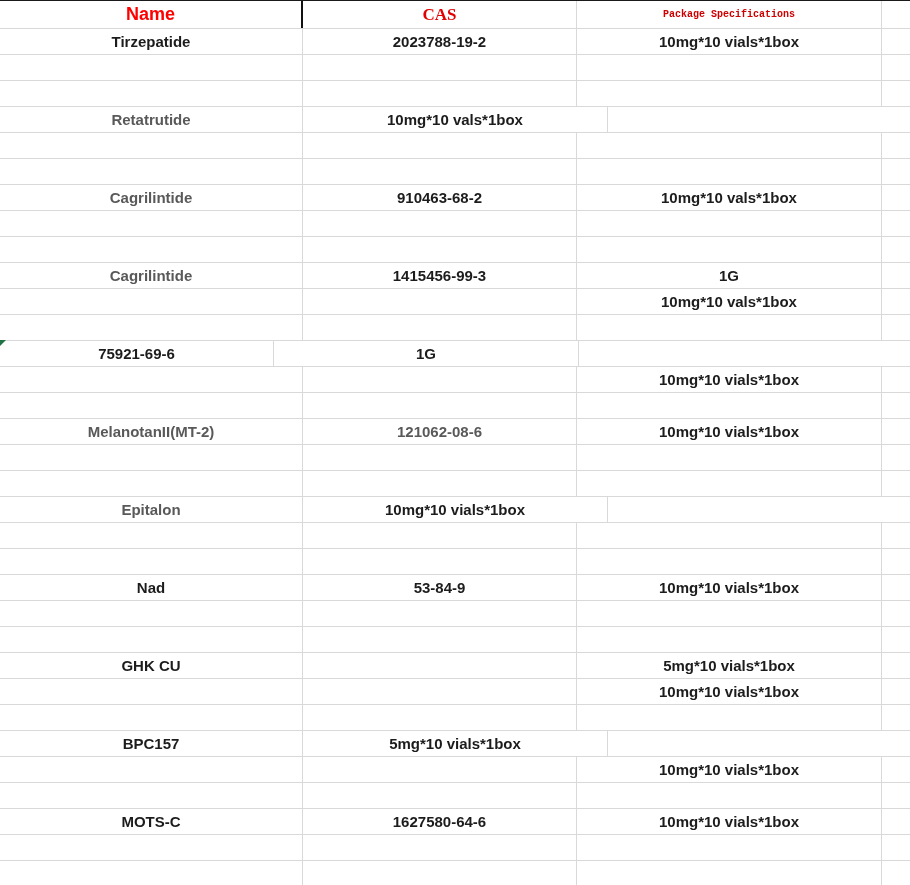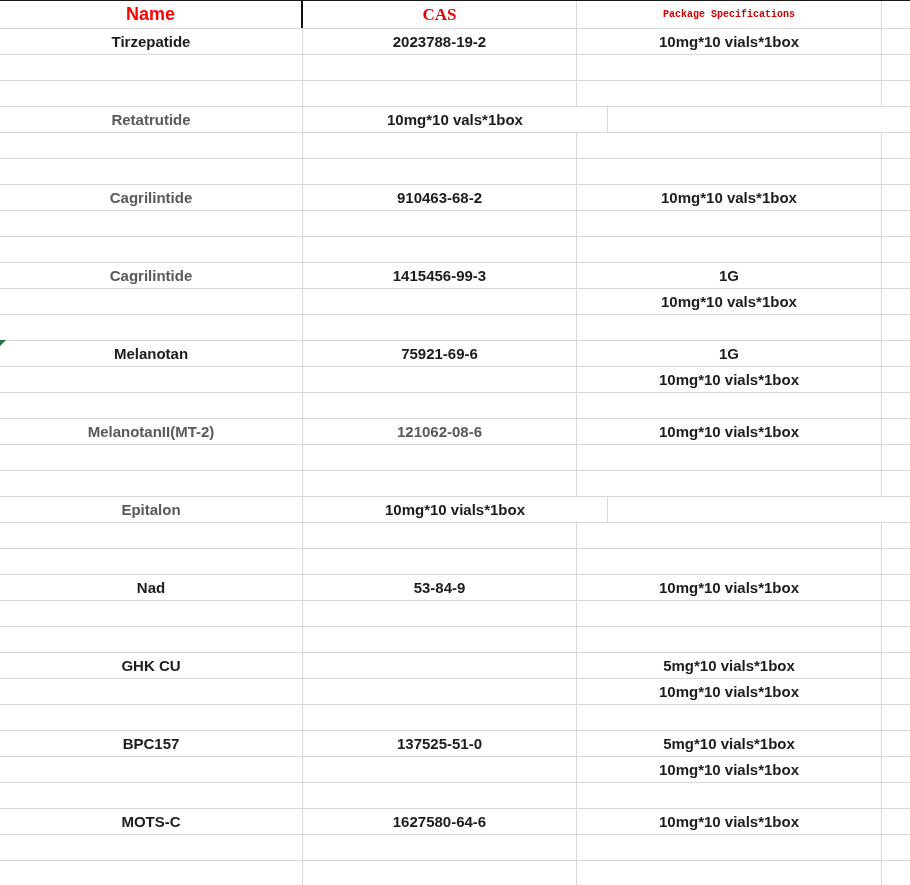--- a/index.html
+++ b/index.html
@@ -84,21 +84,20 @@
         <div class="cell c1"></div>
         <div class="cell c2"></div>
         <div class="cell c3">10mg*10 vals*1box</div>
       </div>
       <div class="row body">
         <div class="cell c1"></div>
         <div class="cell c2"></div>
         <div class="cell c3"></div>
       </div>
       <div class="row body" style="position: relative;">
-        <div class="cell c1">Melanotan</div>
         <div class="cell c2">75921-69-6</div>
         <div class="cell c3">1G</div>
         <span class="marker"></span>
       </div>
       <div class="row body">
         <div class="cell c1"></div>
         <div class="cell c2"></div>
         <div class="cell c3">10mg*10 vials*1box</div>
       </div>
       <div class="row body">
@@ -160,21 +159,20 @@
         <div class="cell c2"></div>
         <div class="cell c3">10mg*10 vials*1box</div>
       </div>
       <div class="row body">
         <div class="cell c1"></div>
         <div class="cell c2"></div>
         <div class="cell c3"></div>
       </div>
       <div class="row body">
         <div class="cell c1">BPC157</div>
-        <div class="cell c2">137525-51-0</div>
         <div class="cell c3">5mg*10 vials*1box</div>
       </div>
       <div class="row body">
         <div class="cell c1"></div>
         <div class="cell c2"></div>
         <div class="cell c3">10mg*10 vials*1box</div>
       </div>
       <div class="row body">
         <div class="cell c1"></div>
         <div class="cell c2"></div>

